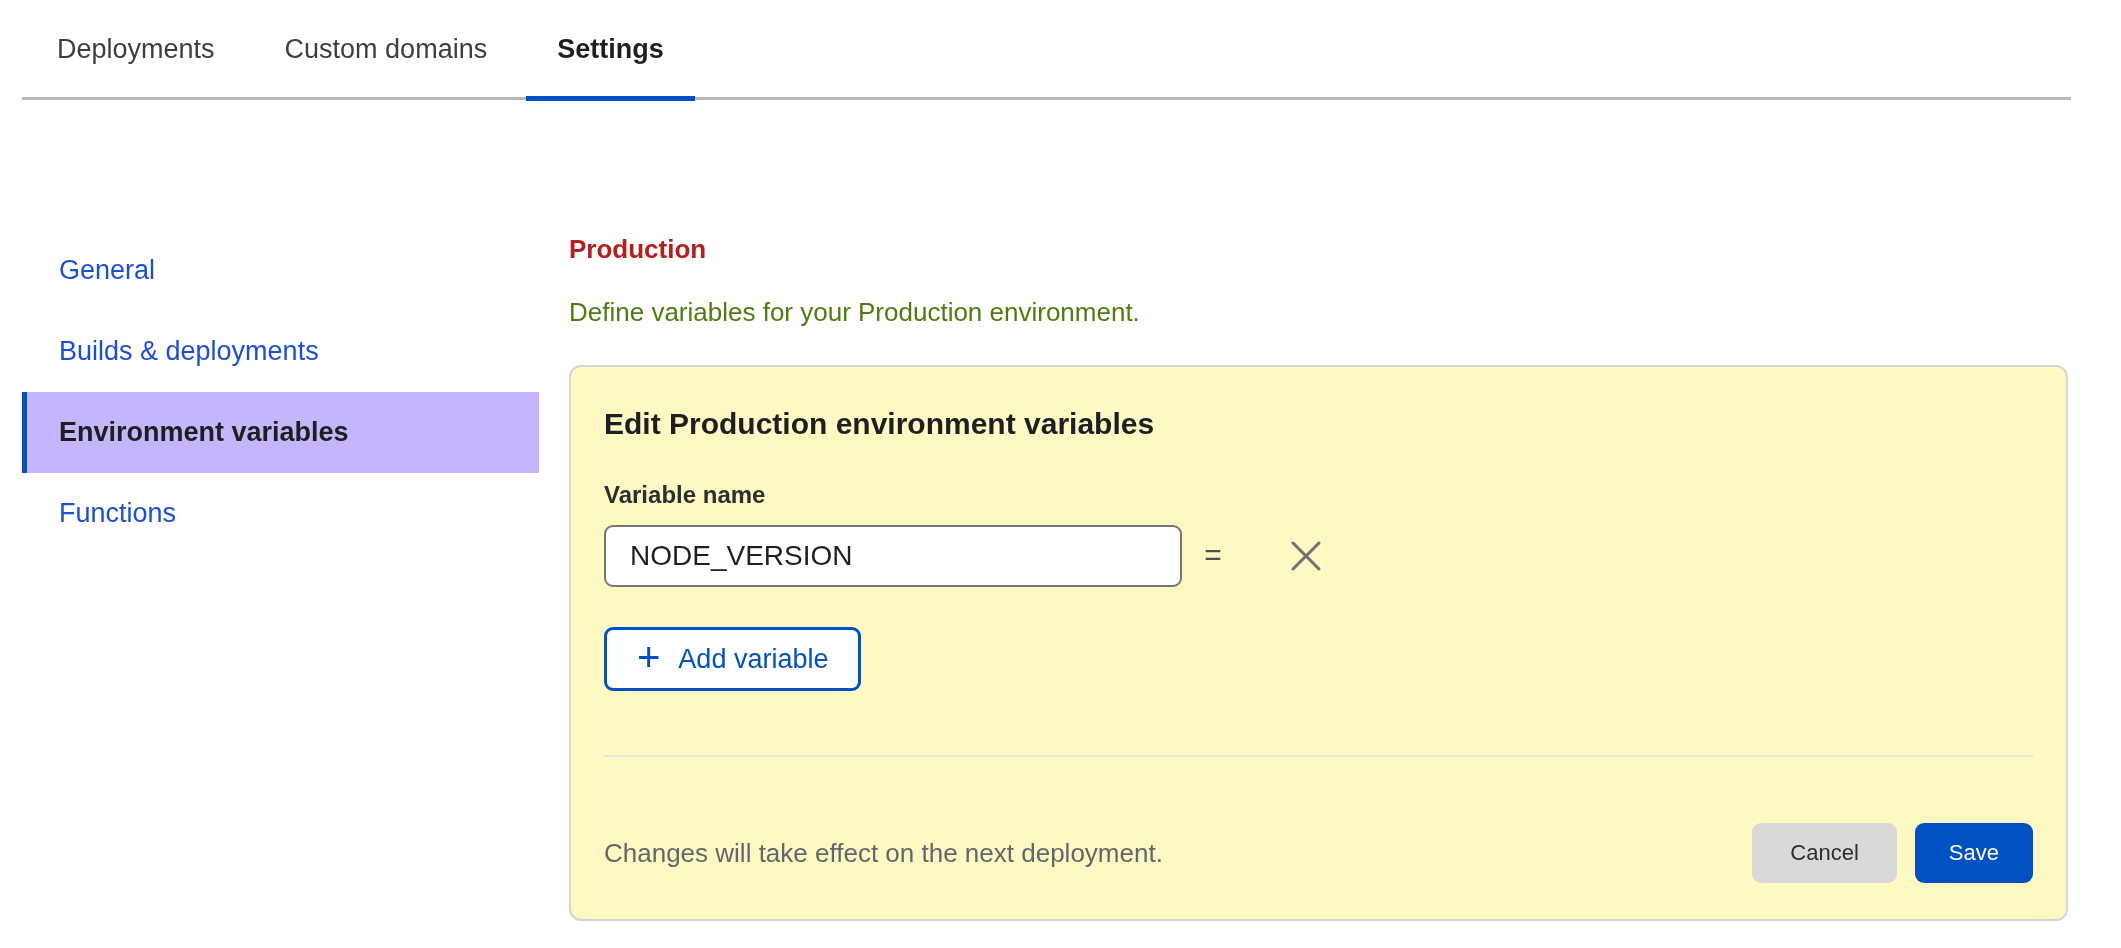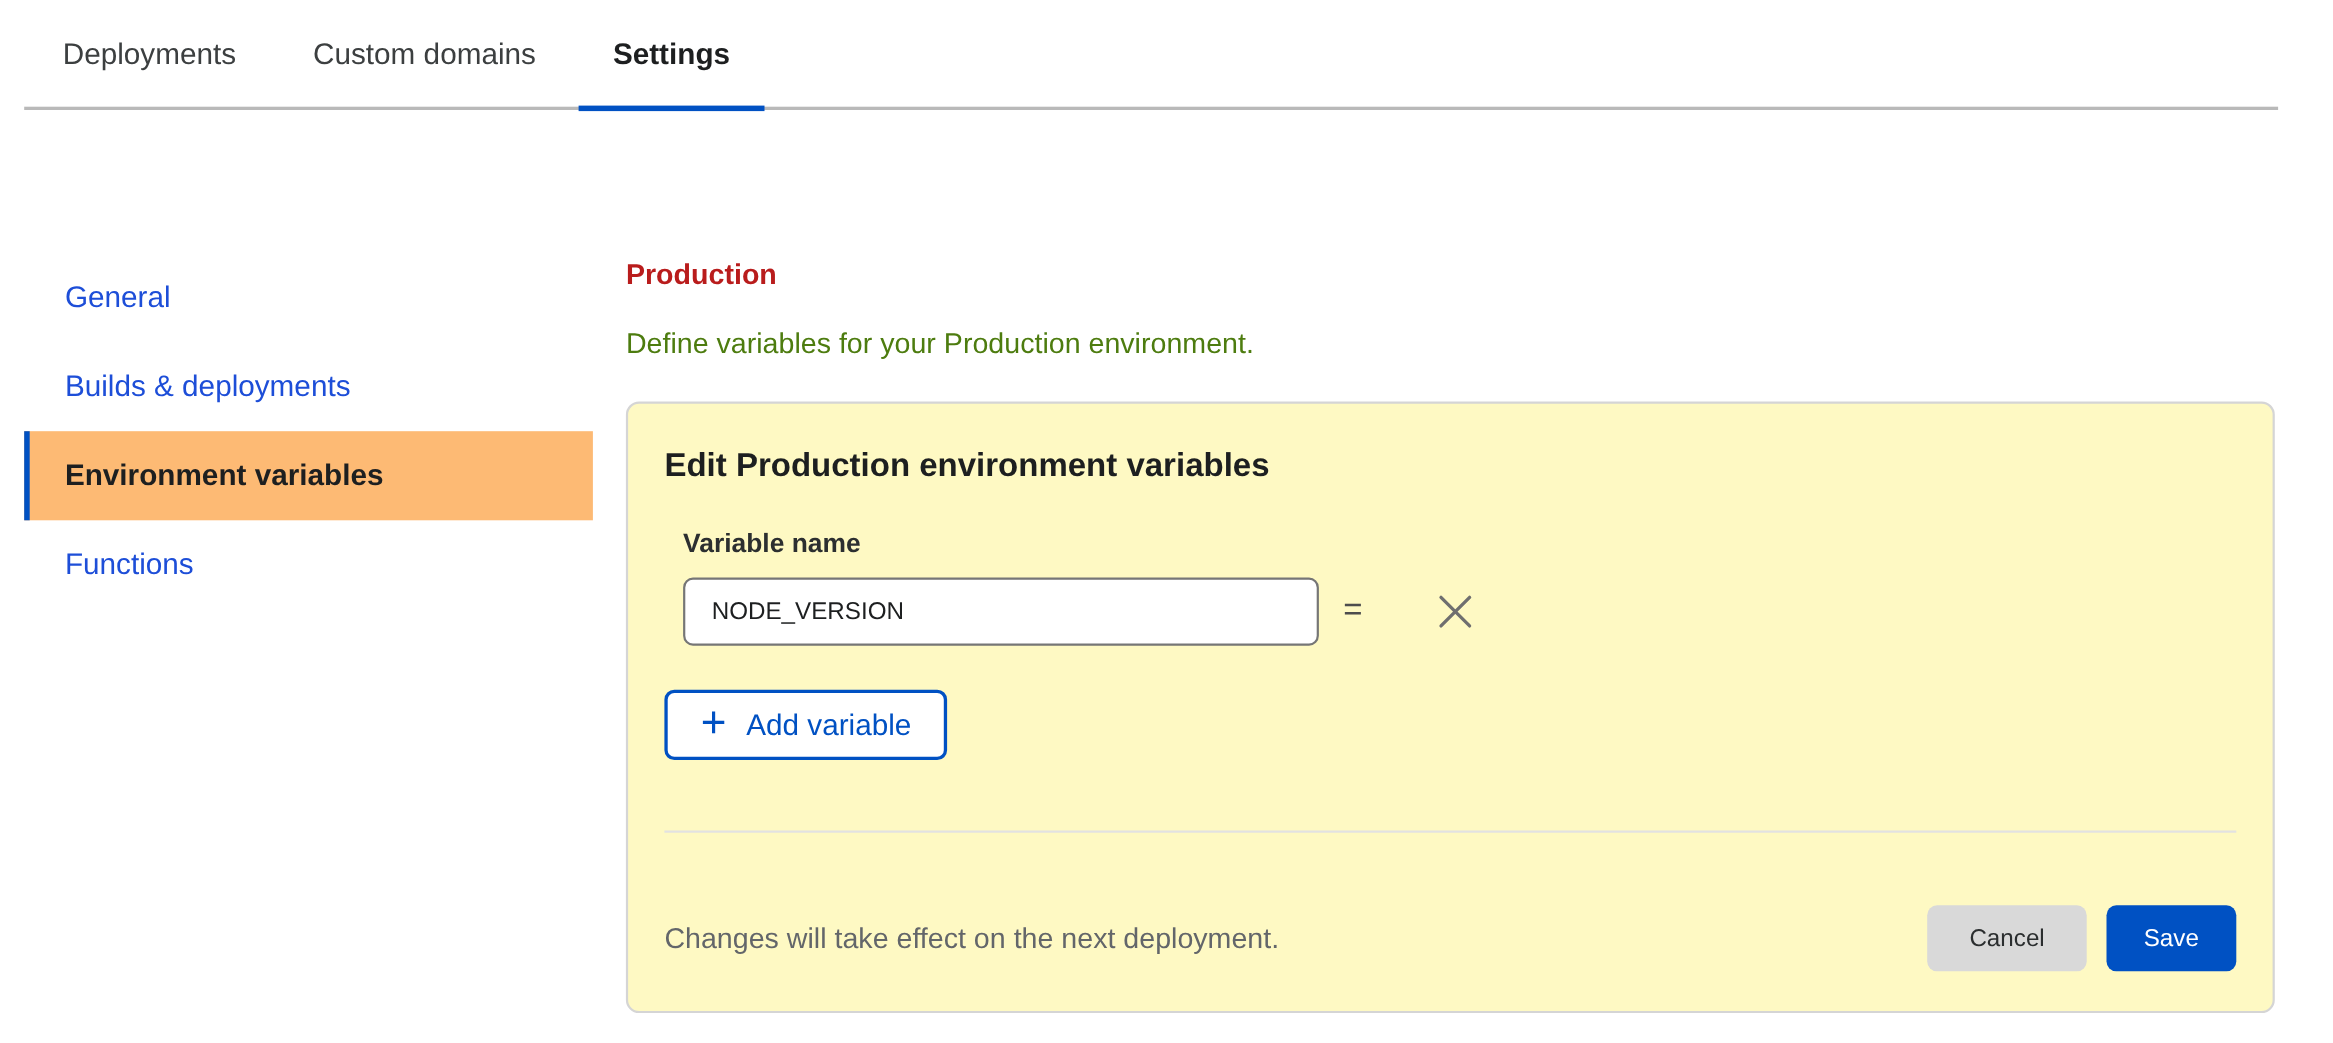--- a/index.html
+++ b/index.html
@@ -52,21 +52,21 @@
   .sidebar { width: 517px; flex-shrink: 0; }
   .side-item {
     font-size: 27px;
     line-height: 27px;
     color: #1d4ed8;
     padding: 27px 0 27px 32px;
     border-left: 5px solid transparent;
     cursor: pointer;
   }
   .side-item.active {
-    background: #fdba74;
+    background: #c4b5fd;
     border-left-color: #0051c3;
     color: #1d1f20;
     font-weight: 700;
   }
 
   .main { flex: 1; margin-left: 30px; min-width: 0; }
 
   .section-title {
     font-size: 26px;
     font-weight: 700;
@@ -87,38 +87,38 @@
     background: #fef9c3;
   }
   .card-title {
     font-size: 30px;
     font-weight: 700;
     color: #1d1f20;
     margin-bottom: 42px;
   }
 
   .var-row { display: flex; align-items: flex-start; }
-  .name-col { width: 578px; flex-shrink: 0; margin-left: 17px; }
+  .name-col { width: 578px; flex-shrink: 0; }
   .value-col { flex: 1; min-width: 0; }
   .field-label {
     font-size: 24px;
     font-weight: 700;
     color: #2c2f30;
     margin-bottom: 18px;
     line-height: 24px;
   }
   .text-input {
     display: block;
     width: 100%;
     height: 62px;
     border: 2px solid #767676;
     border-radius: 9px;
     padding: 0 24px;
     font-family: "Liberation Sans", sans-serif;
-    font-size: 22px;
+    font-size: 28px;
     color: #1d1f20;
     background: #ffffff;
     outline: none;
   }
   .eq {
     width: 62px;
     flex-shrink: 0;
     text-align: center;
     font-size: 30px;
     color: #4d4d4d;

